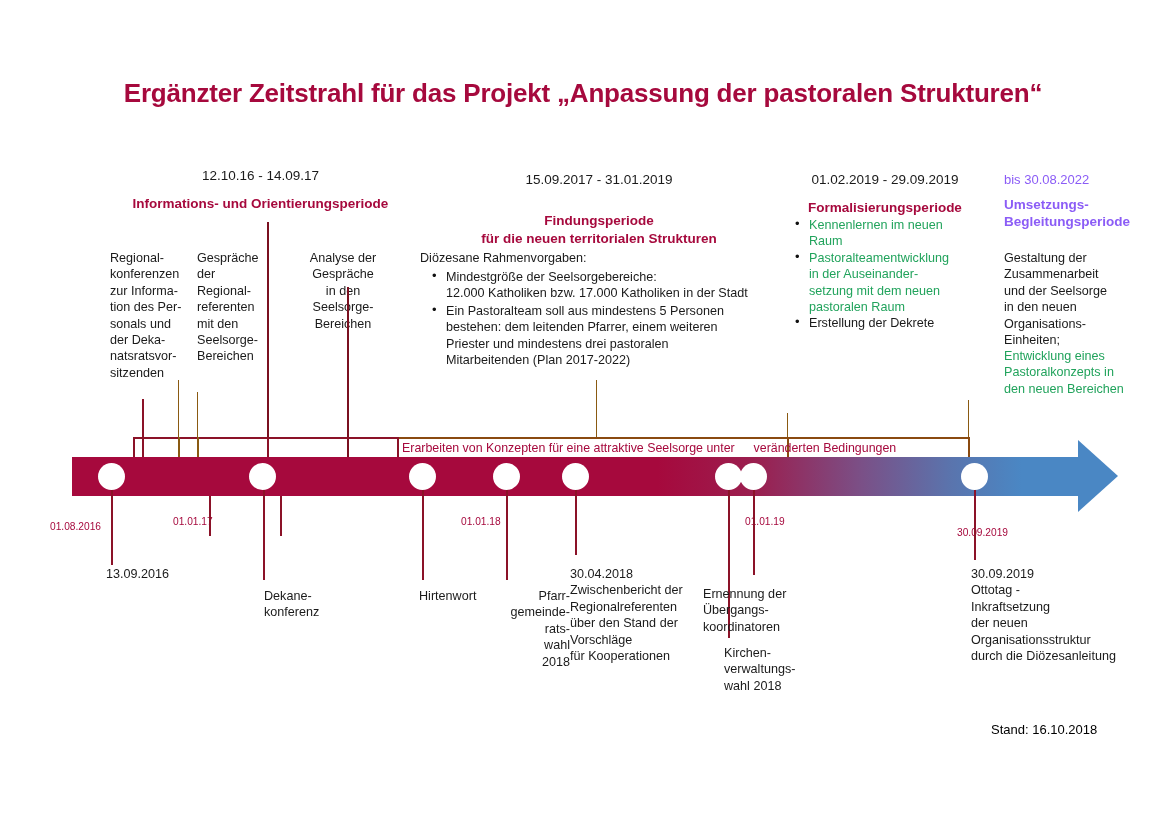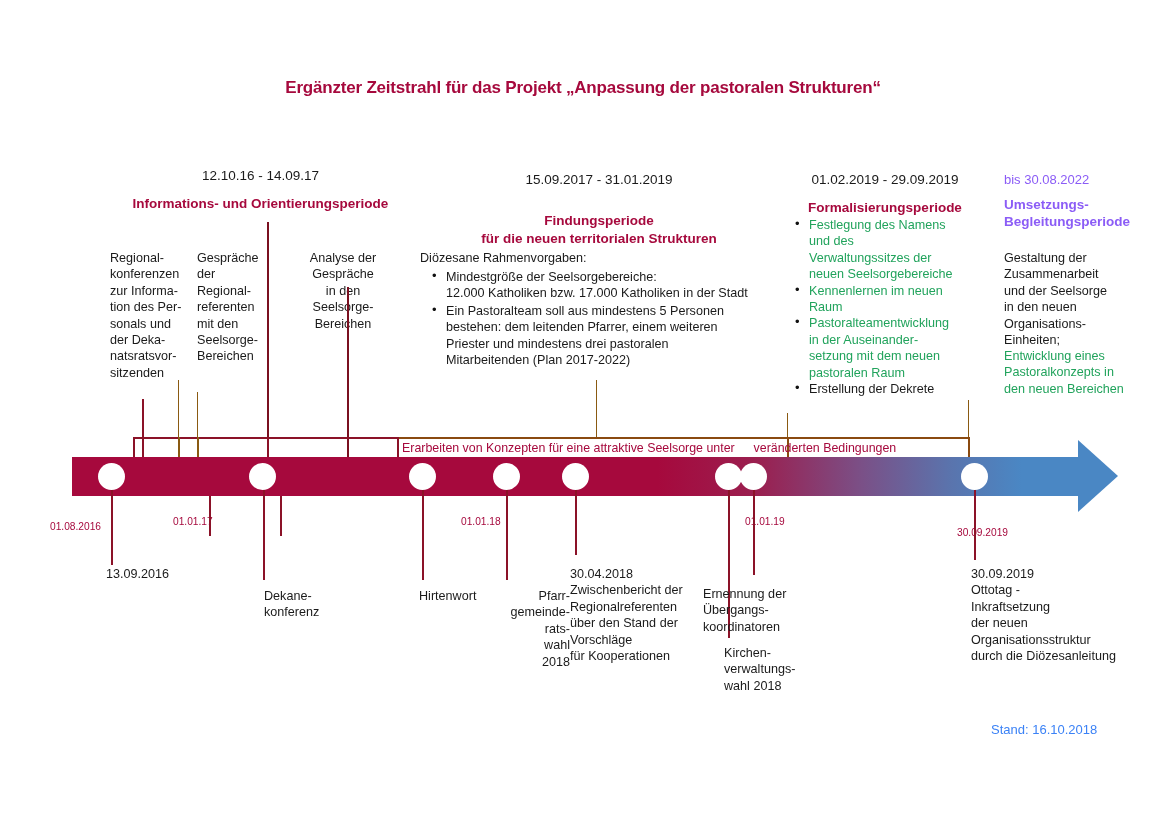--- a/index.html
+++ b/index.html
@@ -6,21 +6,21 @@
   body{
     width:1169px;height:827px;position:relative;overflow:hidden;
     font-family:"Liberation Sans","DejaVu Sans",sans-serif;
     color:#000000;
   }
   .abs{position:absolute;}
 
   
   #title{
     left:0;top:78px;width:1166px;text-align:center;
-    font-size:17px;font-weight:bold;color:#a6093d;letter-spacing:-.2px;
+    font-size:26px;font-weight:bold;color:#a6093d;letter-spacing:-.2px;
   }
 
   
   .period-date{font-size:13.5px;color:#1a1a1a;text-align:center;line-height:16px;}
   .period-name{font-size:13.5px;font-weight:bold;color:#a6093d;text-align:center;line-height:17px;}
 
   
   .body-txt{font-size:12.6px;line-height:16.4px;color:#1a1a1a;}
   .red{color:#b52432;}
   .green{color:#21a35c;}
@@ -65,21 +65,21 @@
   
   .tickdate{position:absolute;font-size:10.2px;color:#a6093d;white-space:nowrap;}
 
   
   .evt{position:absolute;font-size:12.6px;line-height:16.4px;color:#1a1a1a;}
   #bannertext{
     position:absolute;left:402px;top:441px;width:565px;
     font-size:12.4px;color:#a6093d;white-space:nowrap;
   }
 
-  #stand{position:absolute;left:991px;top:722px;font-size:13px;color:#3b82f6;}
+  #stand{position:absolute;left:991px;top:722px;font-size:13px;color:#000000;}
 </style>
 </head>
 <body>
 
 <div class="abs" id="title">Ergänzter Zeitstrahl für das Projekt „Anpassung der pastoralen Strukturen“</div>
 
 <div class="col" style="left:108px;top:168px;width:305px;">
   <div class="period-date">12.10.16 - 14.09.17</div>
   <div class="period-name" style="margin-top:11px;">Informations- und Orientierungsperiode</div>
 </div>
@@ -123,24 +123,20 @@
 Priester und mindestens drei pastoralen
 Mitarbeitenden (Plan 2017-2022)</li>
 </ul>
 
 <div class="col" style="left:790px;top:172px;width:190px;">
   <div class="period-date">01.02.2019 - 29.09.2019</div>
   <div class="period-name" style="margin-top:11px;">Formalisierungsperiode</div>
 </div>
 
 <ul class="bl body-txt col" style="left:793px;top:217px;width:192px;">
-  <li class="k-green green" style="white-space:pre-line;">Festlegung des Namens
-und des
-Verwaltungssitzes der
-neuen Seelsorgebereiche</li>
   <li class="k-green green" style="white-space:pre-line;">Kennenlernen im neuen
 Raum</li>
   <li class="k-green green" style="white-space:pre-line;">Pastoralteamentwicklung
 in der Auseinander-
 setzung mit dem neuen
 pastoralen Raum</li>
   <li class="k-black" style="white-space:pre-line;">Erstellung der Dekrete</li>
 </ul>
 
 <div class="col" style="left:1004px;top:172px;width:150px;font-size:13px;">

